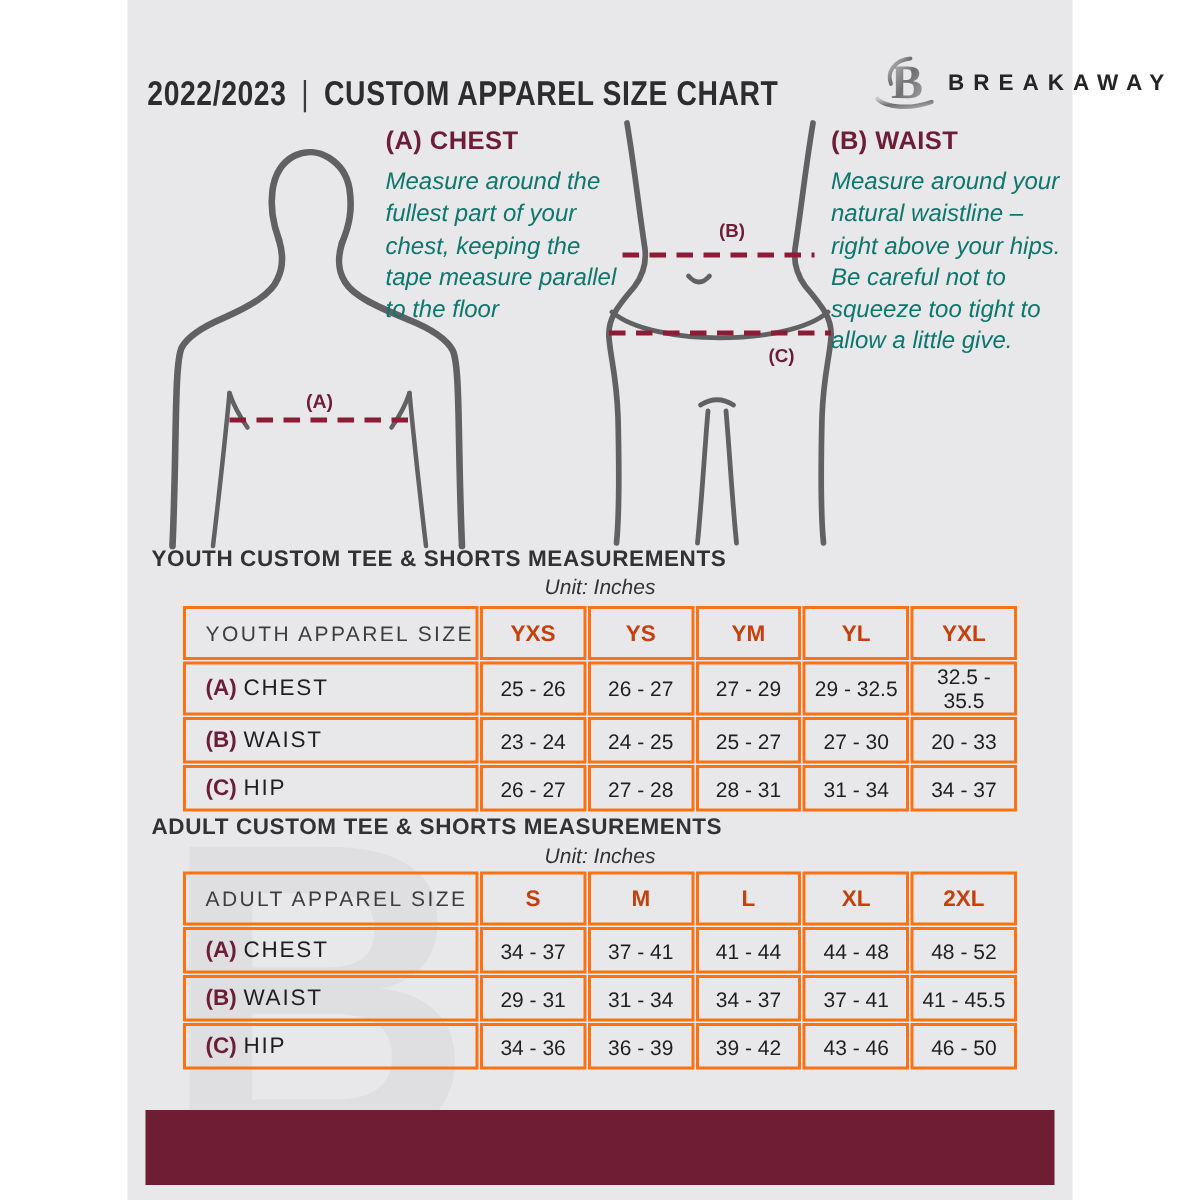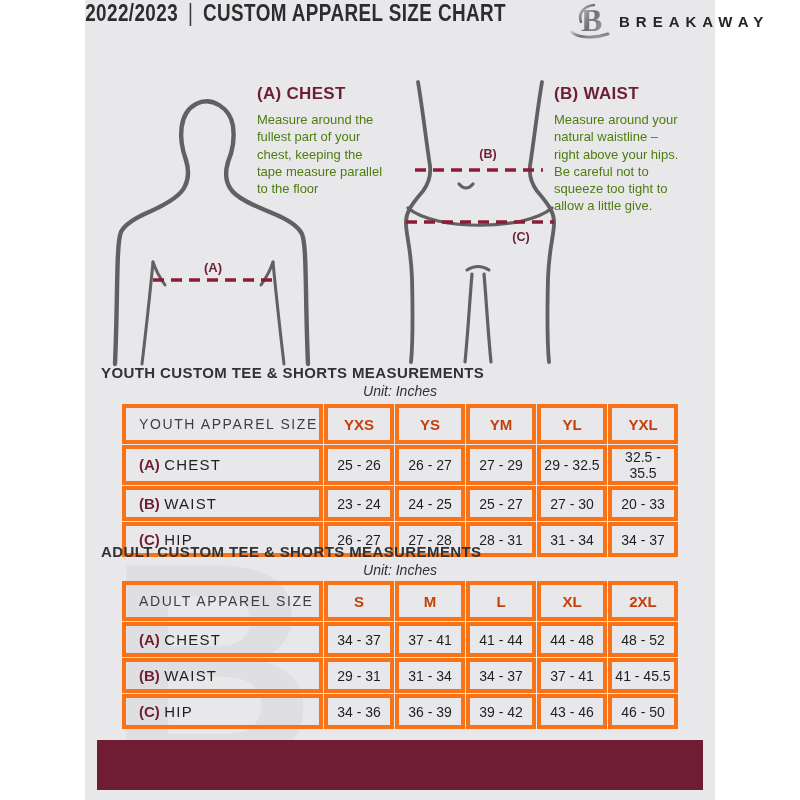--- a/index.html
+++ b/index.html
@@ -1,52 +1,52 @@
 <!DOCTYPE html>
 <html><head>
 <meta charset="utf-8">
 <style>
   html,body{margin:0;padding:0;}
   body{width:800px;height:800px;background:#ffffff;position:relative;overflow:hidden;
        font-family:"Liberation Sans",sans-serif;}
   .doc{position:absolute;left:85px;top:0;width:630px;height:800px;background:#e8e8ea;}
 
   
-  .header{position:absolute;left:4px;top:0;width:100%;height:76px;display:flex;
-          align-items:flex-start;justify-content:center;gap:16px;z-index:4;}
+  .header{position:absolute;left:17px;top:0;width:100%;height:76px;display:flex;
+          align-items:flex-end;justify-content:center;gap:16px;z-index:4;}
   .h-title{font-weight:bold;font-size:23px;color:#2d2d2f;letter-spacing:.5px;
            display:inline-block;transform:scaleX(.82);white-space:nowrap;}
   .h-divider{margin:0 12px;font-weight:normal;color:#3a3a3c;}
   .brand-group{display:flex;align-items:center;gap:7px;}
   .brand{font-weight:bold;font-size:15px;letter-spacing:6px;color:#252527;}
 
   
   .fig-left{position:absolute;left:16px;top:74px;width:222px;height:294px;}
   .fig-right{position:absolute;left:300px;top:78px;width:190px;height:288px;}
   .guide-text{position:absolute;}
   .chest-text{left:172px;top:84px;width:164px;}
   .waist-text{left:469px;top:84px;width:158px;}
   .hips-text{left:469px;top:216px;width:168px;}
   .mh{font-size:17px;font-weight:bold;color:#6e1d37;letter-spacing:.3px;}
-  .mp{margin-top:7px;font-size:13px;color:#4d7c0f;line-height:1.33;
+  .mp{margin-top:7px;font-size:16px;font-style:italic;color:#0f766e;line-height:1.33;
       white-space:pre-line;}
 
   
   .sec-title{position:absolute;left:16px;width:100%;text-align:left;font-weight:bold;
              font-size:15px;color:#323234;letter-spacing:.4px;z-index:2;}
   .sec-unit{position:absolute;left:0;width:100%;text-align:center;font-style:italic;
             font-size:14px;color:#323234;z-index:2;}
   .yt-title{top:364px;} .yt-unit{top:383px;}
   .at-title{top:543px;} .at-unit{top:562px;}
 
   
   table{position:absolute;left:36px;width:558px;border-collapse:separate;
         border-spacing:1px;table-layout:fixed;z-index:2;}
   .yt-table{top:403px;} .at-table{top:580px;}
-  th,td{border:4px solid #f97316;background:transparent;padding:0;}
+  th,td{border:2px solid #f97316;background:transparent;padding:0;}
   th{height:32px;} td{height:27px;}
   .label-col{width:180px;text-align:left;padding-left:13px;}
   .size-col-header{font-weight:normal;font-size:14px;letter-spacing:1.6px;color:#3e3e40;}
   .size-head{font-weight:bold;font-size:15px;color:#c2410c;text-align:center;}
   .marker{color:#6e1d37;font-weight:bold;font-size:15px;}
   .mname{color:#1f1f21;letter-spacing:1.2px;font-size:15px;}
   .val{text-align:center;font-size:14px;color:#1f1f21;}
 
   
   .watermark{position:absolute;left:22px;top:548px;font-size:290px;line-height:.8;

